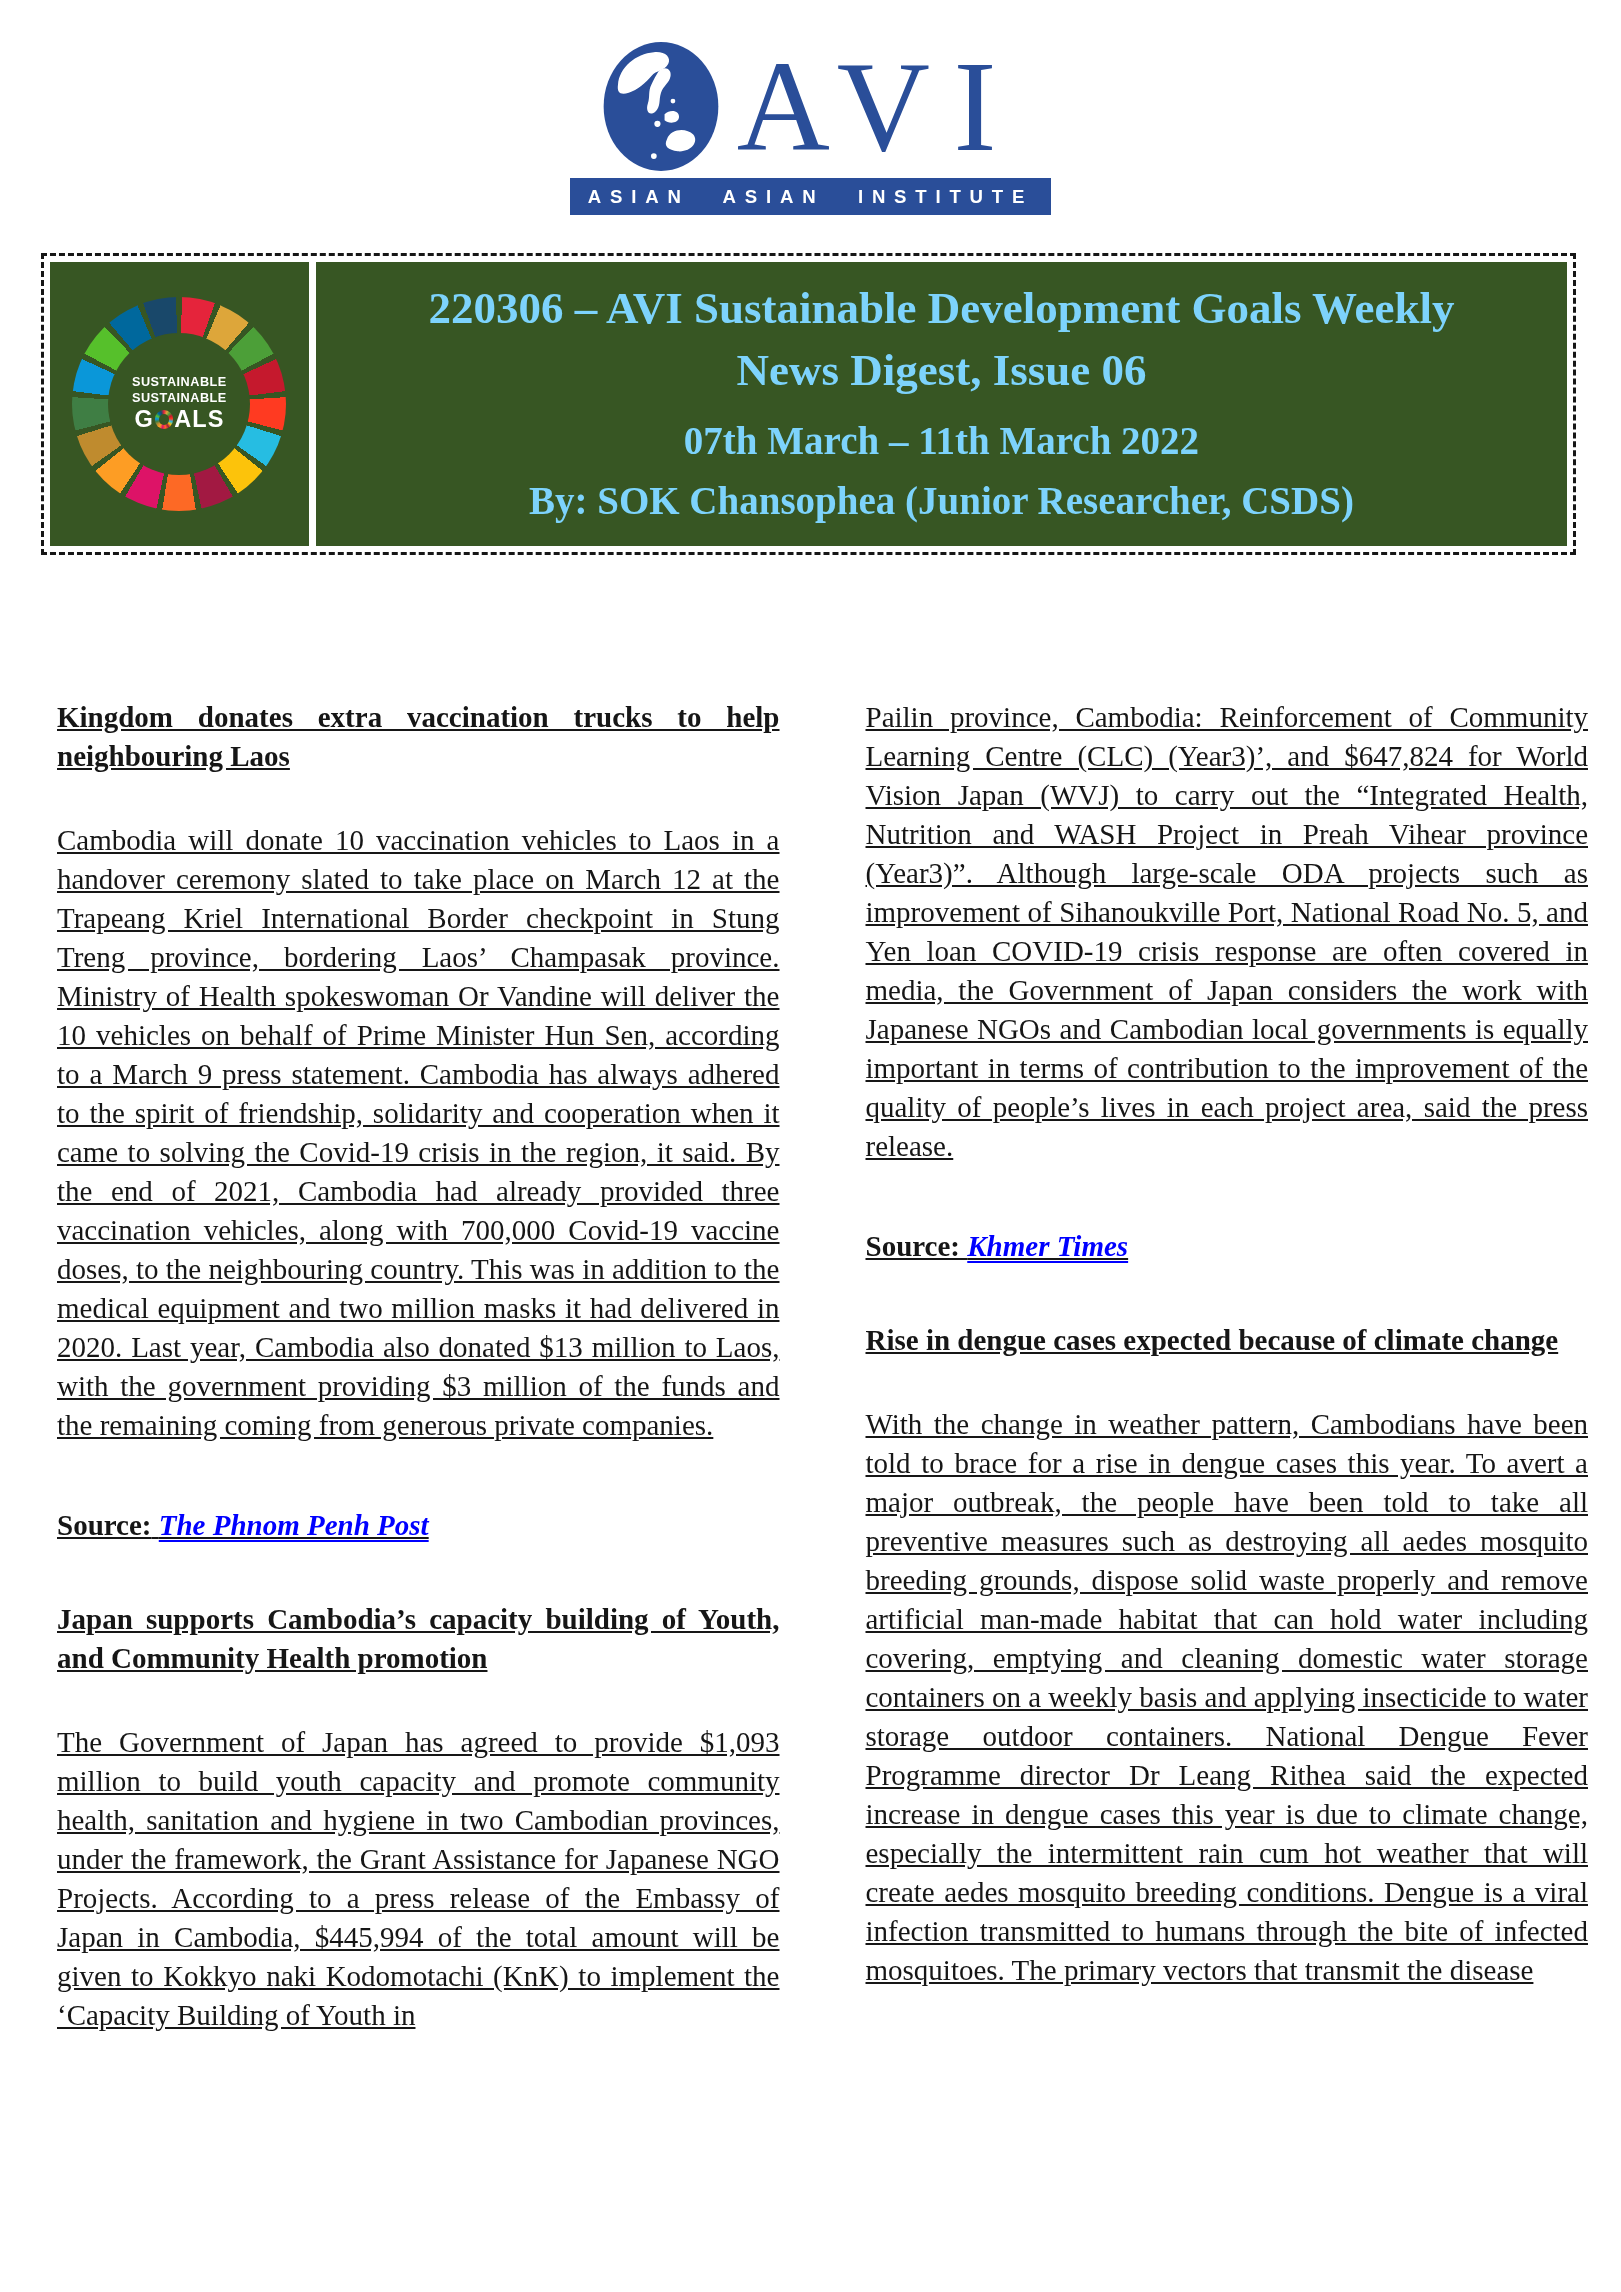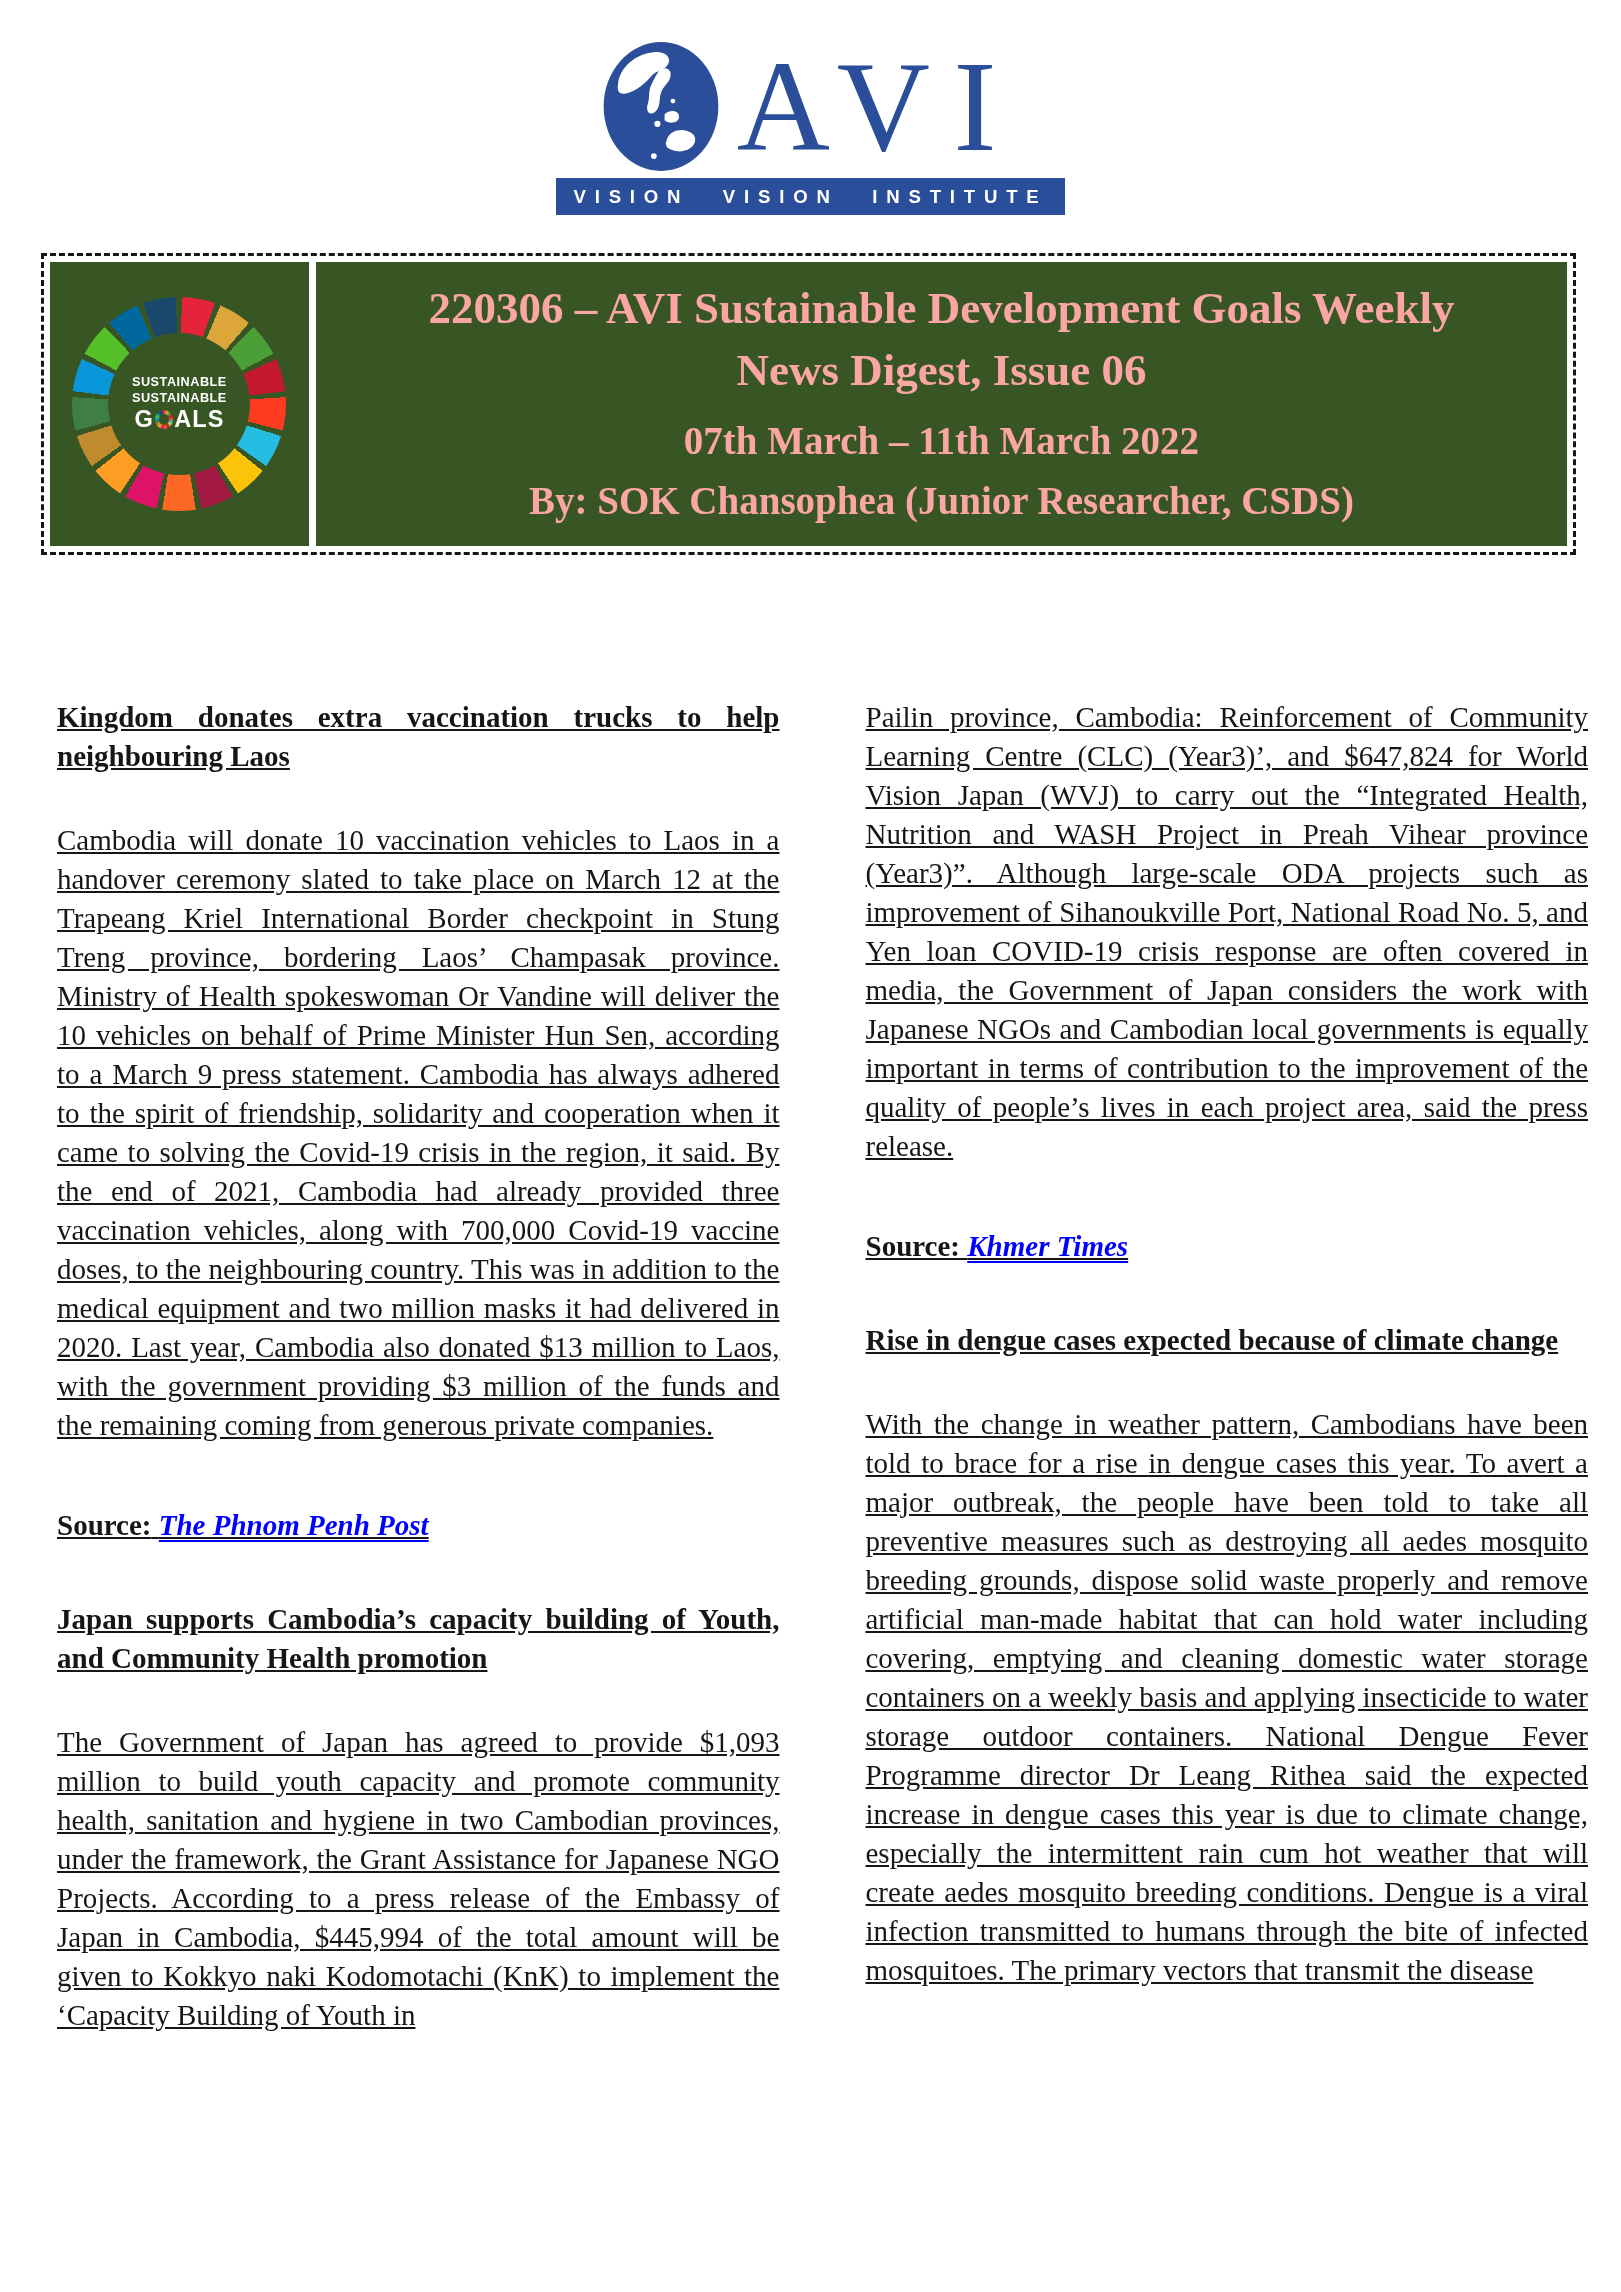--- a/index.html
+++ b/index.html
@@ -28,21 +28,21 @@
   .sdg-wheel{width:214px;height:214px;border-radius:50%;position:relative;flex:0 0 auto;}
   .sdg-hole{position:absolute;inset:36px;border-radius:50%;background:var(--green,#375623);
     display:flex;flex-direction:column;align-items:center;justify-content:center;
     font-family:"Liberation Sans","DejaVu Sans",sans-serif;font-weight:700;color:#fff;}
   .sdg-line{font-size:12.7px;letter-spacing:0.5px;line-height:15.7px;}
   .sdg-goals{font-size:23.5px;letter-spacing:1px;line-height:26.5px;display:flex;align-items:center;}
   .sdg-o{width:18.6px;height:18.6px;border-radius:50%;display:inline-block;position:relative;margin:0 1px;}
   .sdg-o::after{content:"";position:absolute;inset:3.9px;border-radius:50%;background:var(--green,#375623);}
   .vline{width:6.9px;background:#fff;}
   .title-cell{flex:1;display:flex;flex-direction:column;align-items:center;justify-content:center;
-    text-align:center;color:#fca5a5;font-weight:700;padding:0 27.4px;border-radius:7px;}
+    text-align:center;color:#7dd3fc;font-weight:700;padding:0 27.4px;border-radius:7px;}
   .mast-t1{font-size:45px;line-height:62px;}
   .mast-t2{font-size:39px;line-height:60px;}
   .mast-gap{margin-top:9.8px;}
   
   .columns{position:absolute;left:57px;top:698px;width:1531px;display:flex;gap:86px;}
   .col{flex:1;font-size:29px;line-height:39px;text-align:justify;text-decoration:underline;}
   .block{margin:0 0 45px 0;}
   .heading{font-weight:700;}
   .source{margin-top:61px;margin-bottom:55px;}
   .src-label{font-weight:700;}
@@ -61,21 +61,21 @@
         <path d="M14 38 C15 24 29 12 44 11 C53 10 59 15 56 21 C53 27 46 26 42 31 C38 36 30 43 23 45 C16 47 13 45 14 38 Z" fill="#fff"></path>
         <path d="M48 27 C53 22 59 25 58 31 C57 37 52 39 50 45 C48 51 50 57 45 61 C40 65 37 60 39 54 C41 48 39 44 42 38 C44 34 46 30 48 27 Z" fill="#fff"></path>
         <path d="M53 63 C58 58 66 60 65 66 C64 71 56 71 53 68 Z" fill="#fff"></path>
         <path d="M55 84 C58 75 71 74 77 80 C82 86 75 95 64 94 C56 93 52 90 55 84 Z" fill="#fff"></path>
         <circle cx="47" cy="71" r="2.6" fill="#fff"></circle>
         <circle cx="60" cy="52" r="2" fill="#fff"></circle>
         <circle cx="44" cy="98" r="2.4" fill="#fff"></circle>
       </svg>
       <span class="avi-text">AVI</span>
     </div>
-    <div class="logo-banner">VISION VISION INSTITUTE</div>
+    <div class="logo-banner">ASIAN ASIAN INSTITUTE</div>
   </div>
 
   <div class="masthead">
     <div class="masthead-green">
       <div class="sdg-cell">
         <div class="sdg-wheel" style="background: conic-gradient(rgb(55, 86, 35) 0deg, rgb(55, 86, 35) 1.6deg, rgb(229, 36, 59) 1.6deg, rgb(229, 36, 59) 19.5765deg, rgb(55, 86, 35) 19.5765deg, rgb(55, 86, 35) 21.1765deg, rgb(55, 86, 35) 21.1765deg, rgb(55, 86, 35) 22.7765deg, rgb(221, 166, 58) 22.7765deg, rgb(221, 166, 58) 40.7529deg, rgb(55, 86, 35) 40.7529deg, rgb(55, 86, 35) 42.3529deg, rgb(55, 86, 35) 42.3529deg, rgb(55, 86, 35) 43.9529deg, rgb(76, 159, 56) 43.9529deg, rgb(76, 159, 56) 61.9294deg, rgb(55, 86, 35) 61.9294deg, rgb(55, 86, 35) 63.5294deg, rgb(55, 86, 35) 63.5294deg, rgb(55, 86, 35) 65.1294deg, rgb(197, 25, 45) 65.1294deg, rgb(197, 25, 45) 83.1059deg, rgb(55, 86, 35) 83.1059deg, rgb(55, 86, 35) 84.7059deg, rgb(55, 86, 35) 84.7059deg, rgb(55, 86, 35) 86.3059deg, rgb(255, 58, 33) 86.3059deg, rgb(255, 58, 33) 104.282deg, rgb(55, 86, 35) 104.282deg, rgb(55, 86, 35) 105.882deg, rgb(55, 86, 35) 105.882deg, rgb(55, 86, 35) 107.482deg, rgb(38, 189, 226) 107.482deg, rgb(38, 189, 226) 125.459deg, rgb(55, 86, 35) 125.459deg, rgb(55, 86, 35) 127.059deg, rgb(55, 86, 35) 127.059deg, rgb(55, 86, 35) 128.659deg, rgb(252, 195, 11) 128.659deg, rgb(252, 195, 11) 146.635deg, rgb(55, 86, 35) 146.635deg, rgb(55, 86, 35) 148.235deg, rgb(55, 86, 35) 148.235deg, rgb(55, 86, 35) 149.835deg, rgb(162, 25, 66) 149.835deg, rgb(162, 25, 66) 167.812deg, rgb(55, 86, 35) 167.812deg, rgb(55, 86, 35) 169.412deg, rgb(55, 86, 35) 169.412deg, rgb(55, 86, 35) 171.012deg, rgb(253, 105, 37) 171.012deg, rgb(253, 105, 37) 188.988deg, rgb(55, 86, 35) 188.988deg, rgb(55, 86, 35) 190.588deg, rgb(55, 86, 35) 190.588deg, rgb(55, 86, 35) 192.188deg, rgb(221, 19, 103) 192.188deg, rgb(221, 19, 103) 210.165deg, rgb(55, 86, 35) 210.165deg, rgb(55, 86, 35) 211.765deg, rgb(55, 86, 35) 211.765deg, rgb(55, 86, 35) 213.365deg, rgb(253, 157, 36) 213.365deg, rgb(253, 157, 36) 231.341deg, rgb(55, 86, 35) 231.341deg, rgb(55, 86, 35) 232.941deg, rgb(55, 86, 35) 232.941deg, rgb(55, 86, 35) 234.541deg, rgb(191, 139, 46) 234.541deg, rgb(191, 139, 46) 252.518deg, rgb(55, 86, 35) 252.518deg, rgb(55, 86, 35) 254.118deg, rgb(55, 86, 35) 254.118deg, rgb(55, 86, 35) 255.718deg, rgb(63, 126, 68) 255.718deg, rgb(63, 126, 68) 273.694deg, rgb(55, 86, 35) 273.694deg, rgb(55, 86, 35) 275.294deg, rgb(55, 86, 35) 275.294deg, rgb(55, 86, 35) 276.894deg, rgb(10, 151, 217) 276.894deg, rgb(10, 151, 217) 294.871deg, rgb(55, 86, 35) 294.871deg, rgb(55, 86, 35) 296.471deg, rgb(55, 86, 35) 296.471deg, rgb(55, 86, 35) 298.071deg, rgb(86, 192, 43) 298.071deg, rgb(86, 192, 43) 316.047deg, rgb(55, 86, 35) 316.047deg, rgb(55, 86, 35) 317.647deg, rgb(55, 86, 35) 317.647deg, rgb(55, 86, 35) 319.247deg, rgb(0, 104, 157) 319.247deg, rgb(0, 104, 157) 337.224deg, rgb(55, 86, 35) 337.224deg, rgb(55, 86, 35) 338.824deg, rgb(55, 86, 35) 338.824deg, rgb(55, 86, 35) 340.424deg, rgb(25, 72, 106) 340.424deg, rgb(25, 72, 106) 358.4deg, rgb(55, 86, 35) 358.4deg, rgb(55, 86, 35) 360deg);">
           <div class="sdg-hole">
             <span class="sdg-line">SUSTAINABLE</span>
             <span class="sdg-line">SUSTAINABLE</span>
             <span class="sdg-goals">

